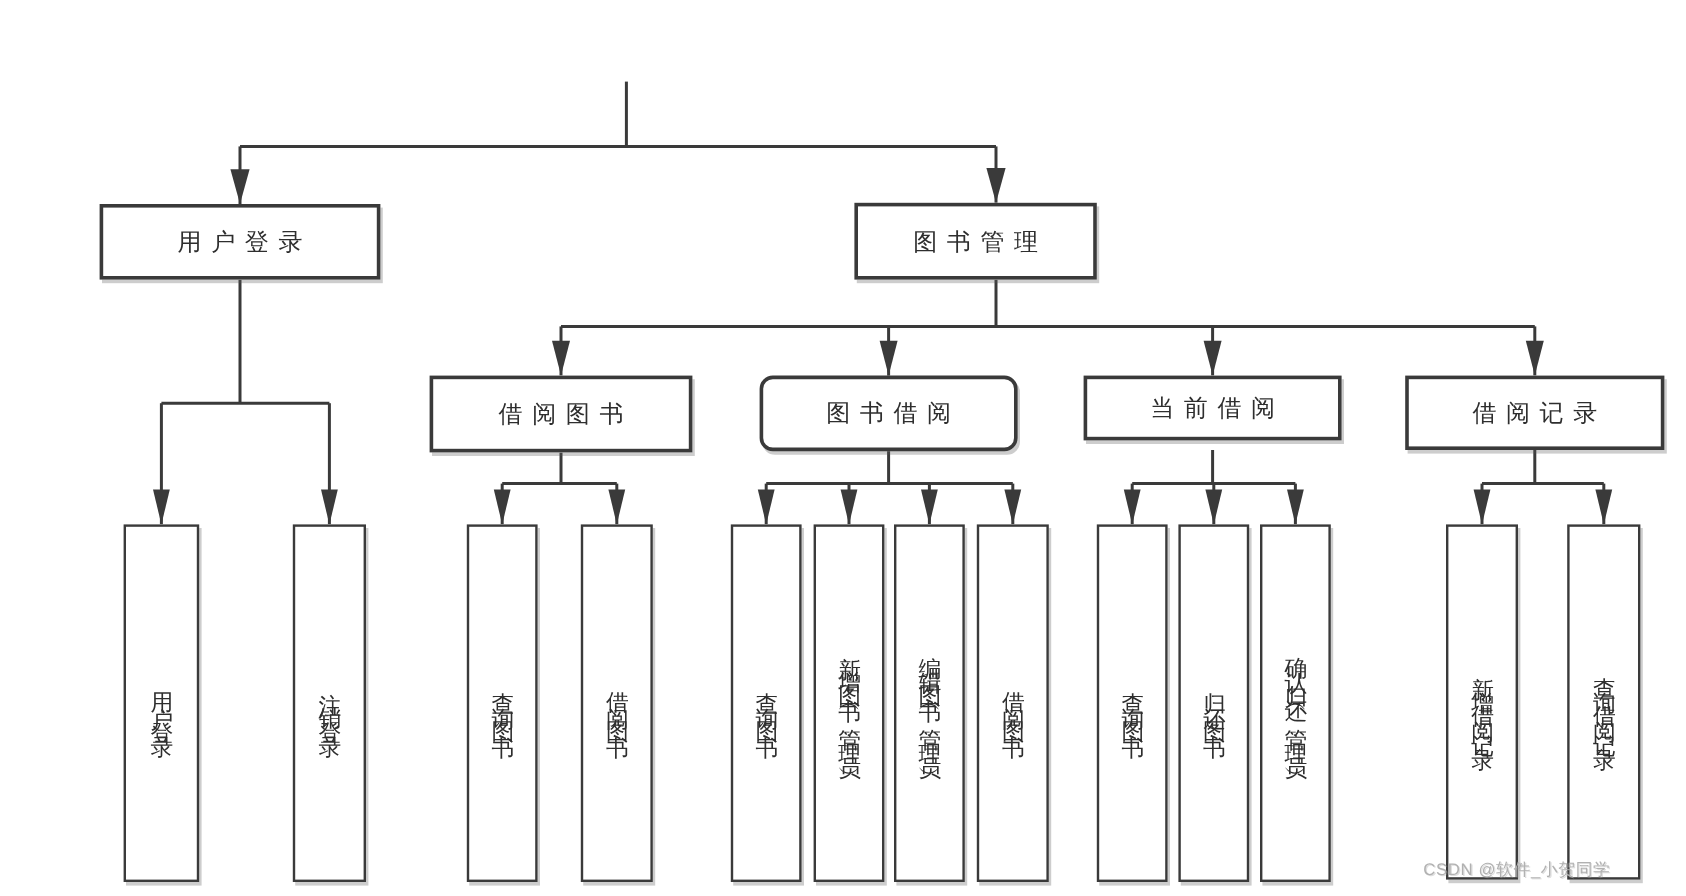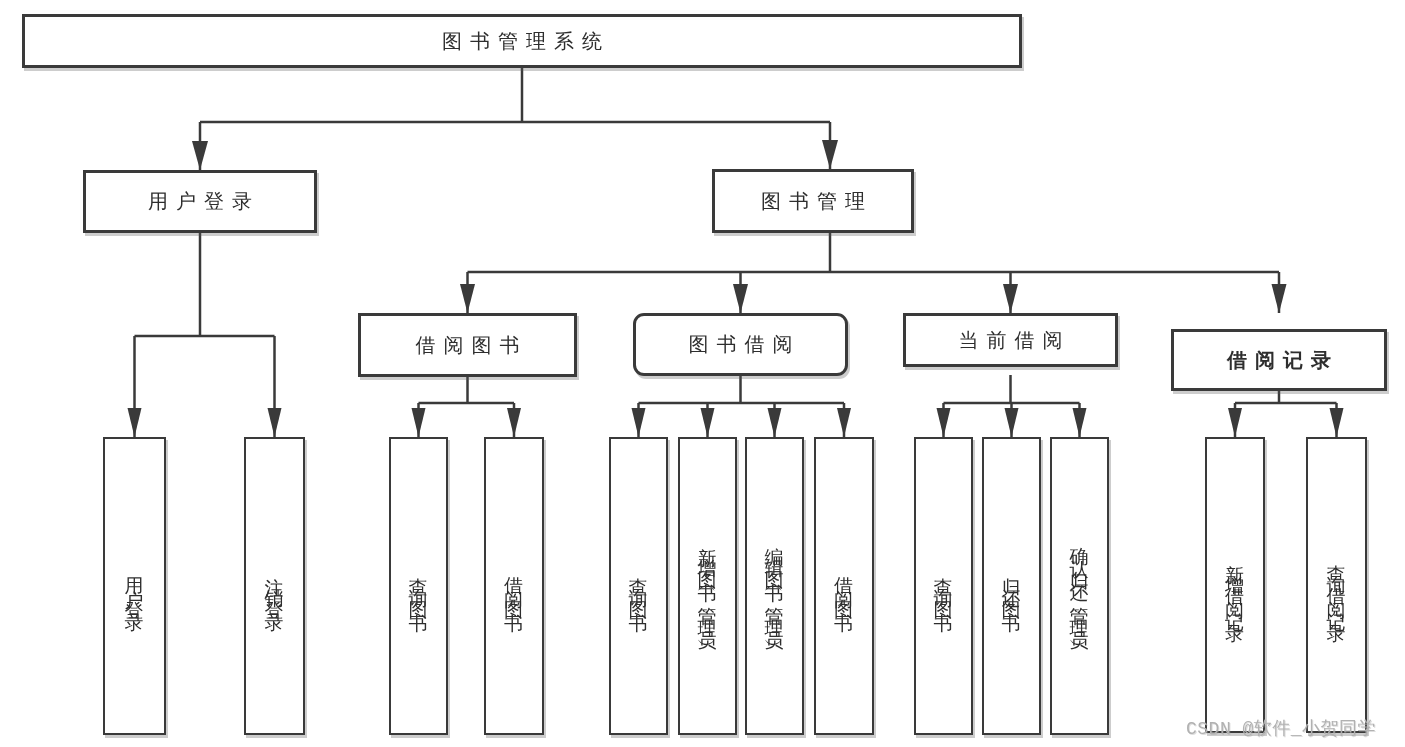--- a/index.html
+++ b/index.html
@@ -34,26 +34,25 @@
     writing-mode:vertical-rl;
     text-orientation:mixed;
     font-size:19px;
     letter-spacing:12px;
     line-height:1;
     white-space:nowrap;
   }
   .watermark{
     position:absolute;
     left:1186px;top:716px;width:214px;
-    font-size:18px;
+    font-size:14px;
     letter-spacing:0.5px;
     color:#b1b1b1;
     white-space:nowrap;
     text-shadow:1px 1px 0 rgba(160,160,160,0.35);
-    font-family:Liberation Mono, monospace;
   }
 </style>
 </head>
 <body>
 
 <div class="canvas">
 
   <svg class="svg-layer" viewBox="0 0 1405 747" xmlns="http://www.w3.org/2000/svg">
     <g stroke="#3a3a3a" stroke-width="2.5" fill="none">
 
@@ -120,41 +119,38 @@
 
       <path d="M936.5,408 h14 L943.5,437 Z"></path>
       <path d="M1004.5,408 h14 L1011.5,437 Z"></path>
       <path d="M1072.5,408 h14 L1079.5,437 Z"></path>
 
       <path d="M1228,408 h14 L1235,437 Z"></path>
       <path d="M1329.5,408 h14 L1336.5,437 Z"></path>
     </g>
   </svg>
 
-  <div class="box hbox title" style="left:22px;top:14px;width:1000px;height:54px;">
-    <span>图书管理系统</span>
-  </div>
 
   <div class="box hbox" style="left:83px;top:170px;width:234px;height:63px;">
     <span>用户登录</span>
   </div>
   <div class="box hbox" style="left:712px;top:169px;width:202px;height:64px;">
     <span>图书管理</span>
   </div>
 
   <div class="box hbox" style="left:358px;top:313px;width:219px;height:64px;">
     <span>借阅图书</span>
   </div>
   <div class="box hbox" style="left:633px;top:313px;width:215px;height:63px;border-radius:11px;">
     <span>图书借阅</span>
   </div>
   <div class="box hbox" style="left:903px;top:313px;width:215px;height:54px;">
     <span>当前借阅</span>
   </div>
-  <div class="box hbox" style="left:1171px;top:329px;width:216px;height:62px;font-weight:bold;">
+  <div class="box hbox" style="left:1171px;top:313px;width:216px;height:62px;">
     <span>借阅记录</span>
   </div>
 
   <div class="box vbox" style="left:103px;top:437px;width:63px;height:298px;">
     <span class="vtext">用户登录</span>
   </div>
   <div class="box vbox" style="left:244px;top:437px;width:61px;height:298px;">
     <span class="vtext">注销登录</span>
   </div>
 

